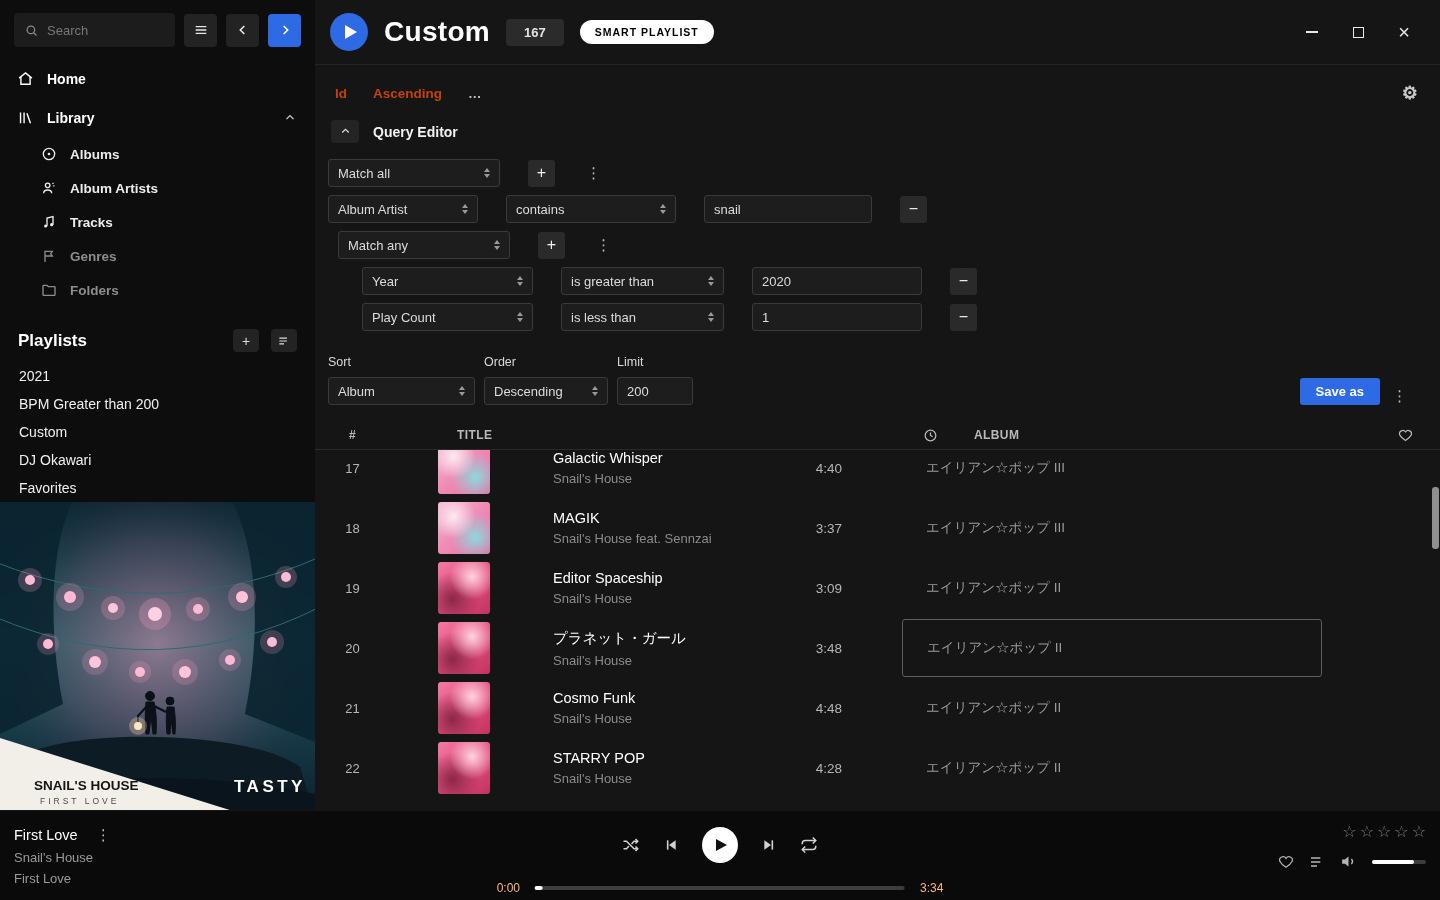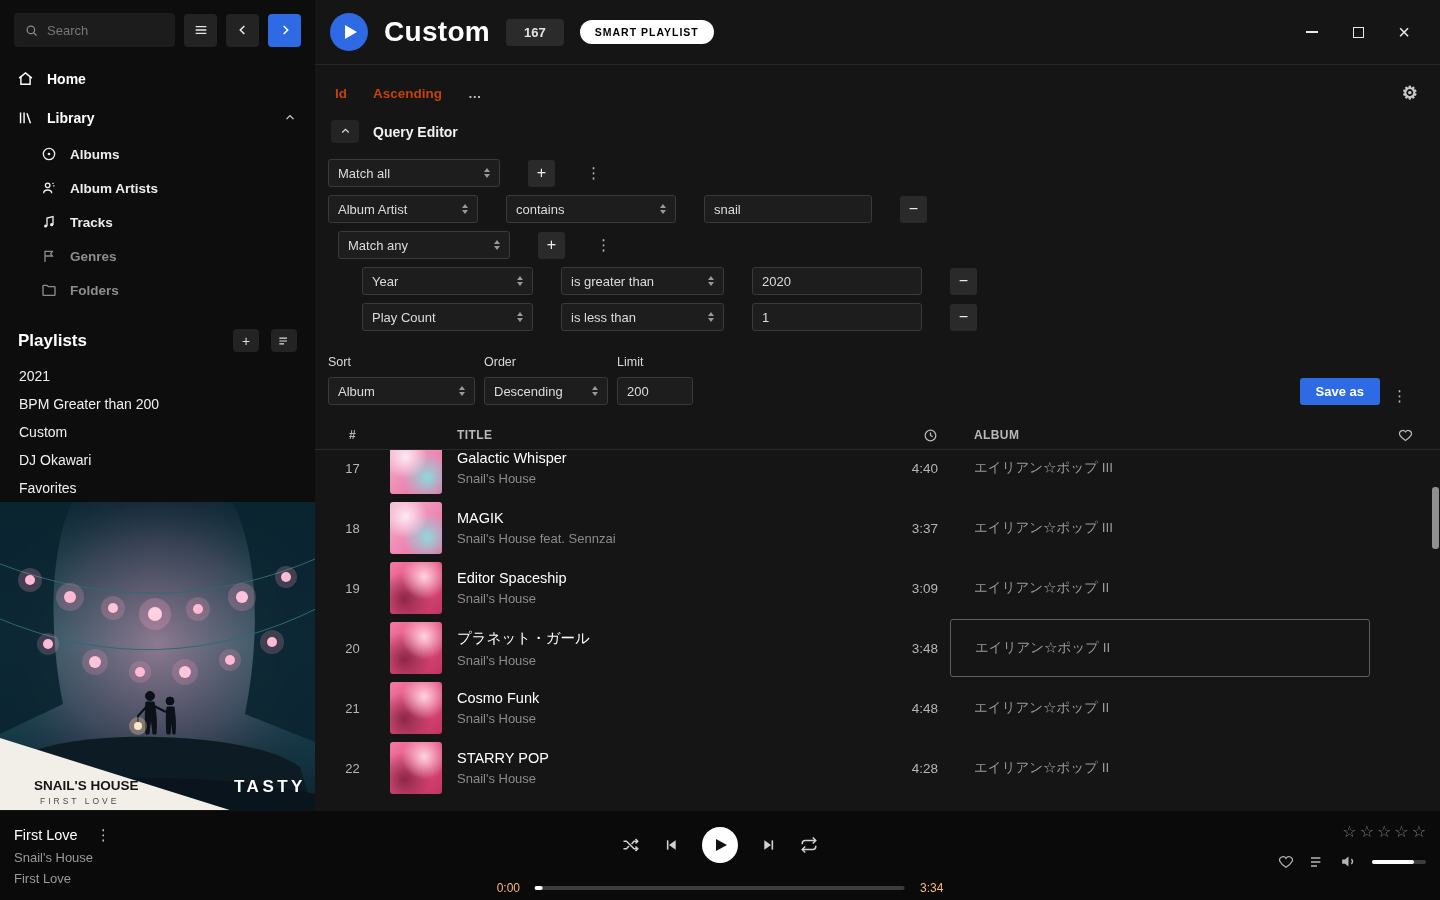--- a/index.html
+++ b/index.html
@@ -75,21 +75,21 @@
   .save-btn { margin-left:auto; height:27px; padding:0 16px; background:#2d6ae3; border:0; border-radius:3px; color:#fff; font-size:13px; font-weight:700; font-family:inherit; cursor:pointer; }
 
   .table-head { display:grid; grid-template-columns:75px 67px 1fr 90px 420px 70px; height:29px; align-items:center; border-bottom:1px solid #2a2a2a; color:#b9b9b9; font-size:12px; font-weight:700; letter-spacing:.4px; flex-shrink:0; }
   .th-num { text-align:center; }
   .th-clock { justify-self:end; padding-right:12px; display:flex; }
   .th-album { padding-left:24px; }
   .th-fav { justify-self:center; display:flex; }
 
   .rows-viewport { flex:1; overflow:hidden; position:relative; }
   .track-rows { margin-top:-12px; }
-  .track-row { display:grid; grid-template-columns:75px 67px 1fr 90px 420px 70px; height:60px; align-items:center; cursor:pointer; }
+  .track-row { display:grid; grid-template-columns:75px 67px 1fr 90px 420px 70px; height:60px; align-items:center; cursor:pointer;gap:48px; }
   .t-num { text-align:center; color:#b5b5b5; font-size:13px; }
   .t-thumb { width:52px; height:52px; border-radius:3px; }
   .thumb-a { background: radial-gradient(circle at 30% 28%, #fdeaf2 0%, rgba(0,0,0,0) 42%), radial-gradient(circle at 72% 68%, #8ed8dd 0%, rgba(0,0,0,0) 48%), linear-gradient(135deg, #f6b8d2 0%, #ef8fb8 45%, #e8699d 100%); }
   .thumb-b { background: radial-gradient(circle at 66% 28%, #ffd3e0 0%, rgba(0,0,0,0) 45%), radial-gradient(circle at 28% 72%, #8c2747 0%, rgba(0,0,0,0) 52%), linear-gradient(135deg, #f27ba4 0%, #e34f7e 50%, #c13360 100%); }
   .t-title { font-size:14.5px; color:#fff; margin-bottom:5px; }
   .t-artist { font-size:13px; color:#8b8b8b; }
   .t-dur { text-align:right; padding-right:12px; color:#b5b5b5; font-size:13.5px; }
   .t-album { padding-left:24px; color:#9a9a9a; font-size:13.5px; height:100%; display:flex; align-items:center; }
   .t-album.selected { border:1px solid #5e5e5e; border-radius:3px; height:58px; align-self:center; }
 

